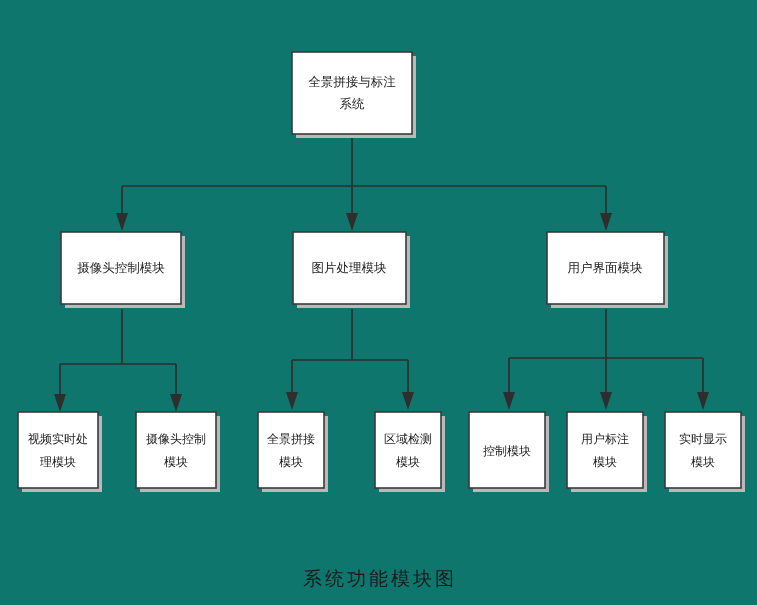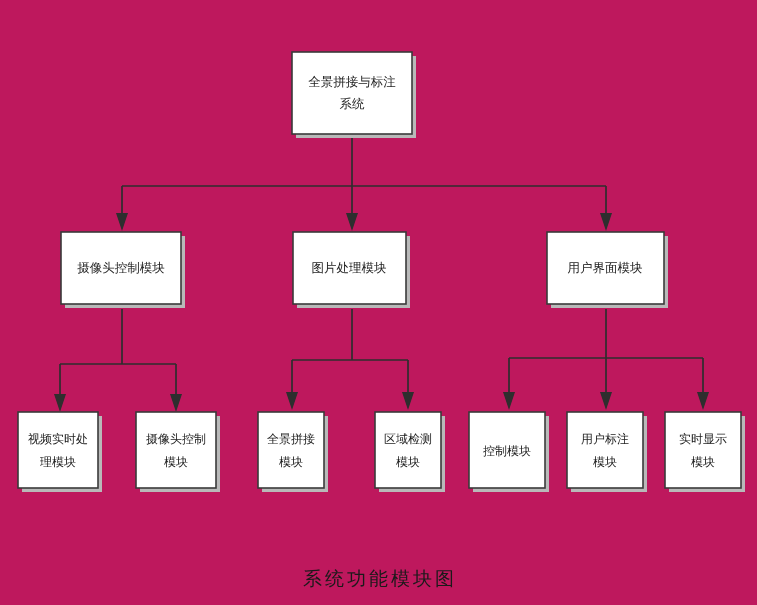--- a/index.html
+++ b/index.html
@@ -10,21 +10,21 @@
   body {
     width: 757px;
     height: 605px;
     font-family: "Liberation Sans", sans-serif;
     overflow: hidden;
   }
   #diagram-root {
     position: relative;
     width: 757px;
     height: 605px;
-    background: #be185d;
+    background: #0f766e;
   }
   svg#flow {
     position: absolute;
     left: 0;
     top: 0;
     width: 757px;
     height: 605px;
     display: block;
   }
   .node-box {

